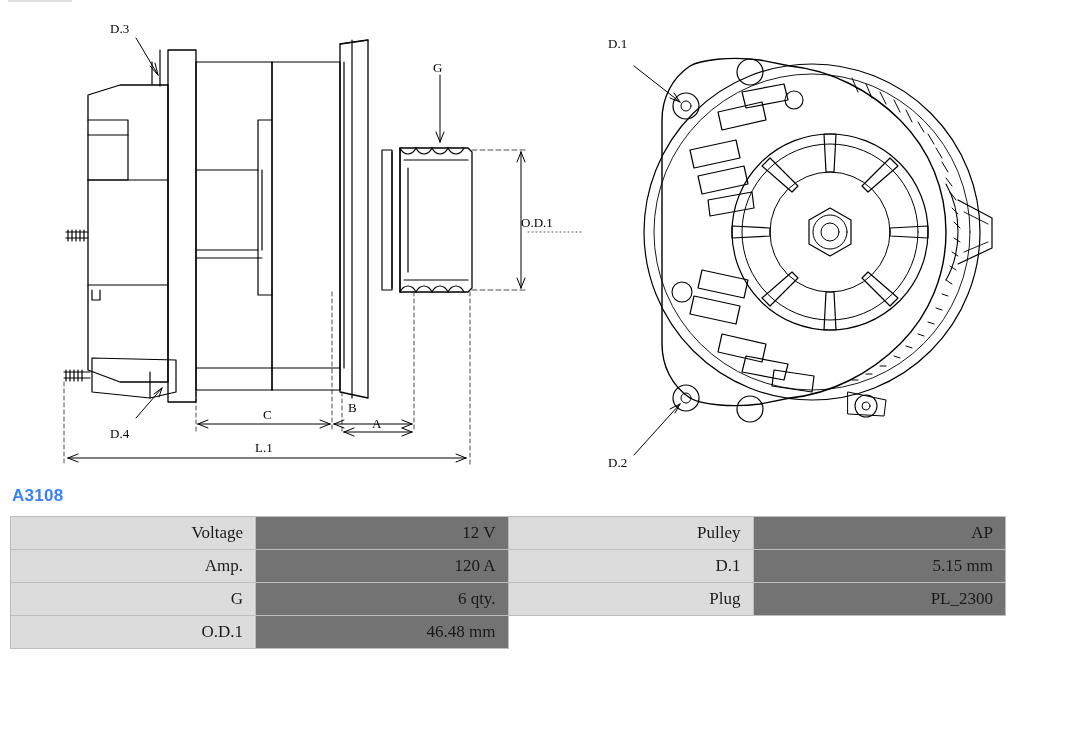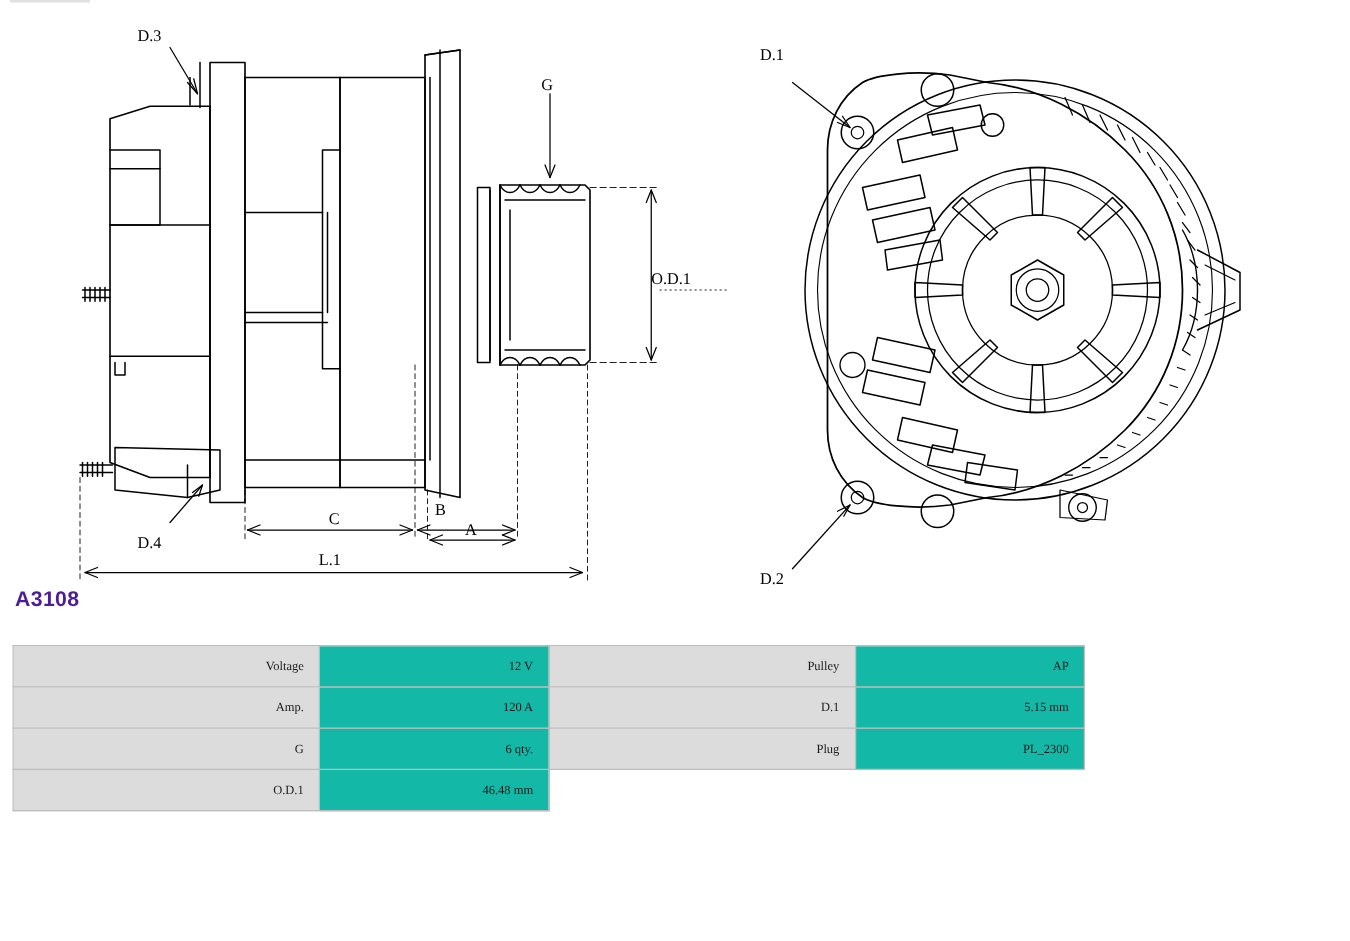--- a/index.html
+++ b/index.html
@@ -23,51 +23,51 @@
   .drawing {
     position: absolute;
     left: 0;
     top: 0;
     width: 1080px;
     height: 480px;
   }
   .part-number {
     position: absolute;
     left: 12px;
-    top: 470px;
+    top: 486px;
     font-family: "Liberation Sans", sans-serif;
     font-size: 17px;
     font-weight: bold;
-    color: #4c1d95;
+    color: #3b82f6;
     letter-spacing: 0.3px;
   }
   .spec-table {
     position: absolute;
     left: 10px;
     top: 516px;
-    width: 858px;
+    width: 996px;
     border-collapse: collapse;
     table-layout: fixed;
     font-family: "Liberation Serif", serif;
-    font-size: 10px;
+    font-size: 17px;
   }
   .spec-table td {
     border: 1px solid #bdbdbd;
     height: 32px;
     padding: 0 12px;
     vertical-align: middle;
   }
   .spec-table td.label {
     background: #dcdcdc;
     text-align: right;
     width: 220px;
     color: #1a1a1a;
   }
   .spec-table td.value {
-    background: #14b8a6;
+    background: #737373;
     text-align: right;
     color: #1a1a1a;
   }
   .spec-table td.empty {
     background: #ffffff;
     border: none;
   }
   .spec-table td.empty-label {
     background: #ffffff;
     border: none;

